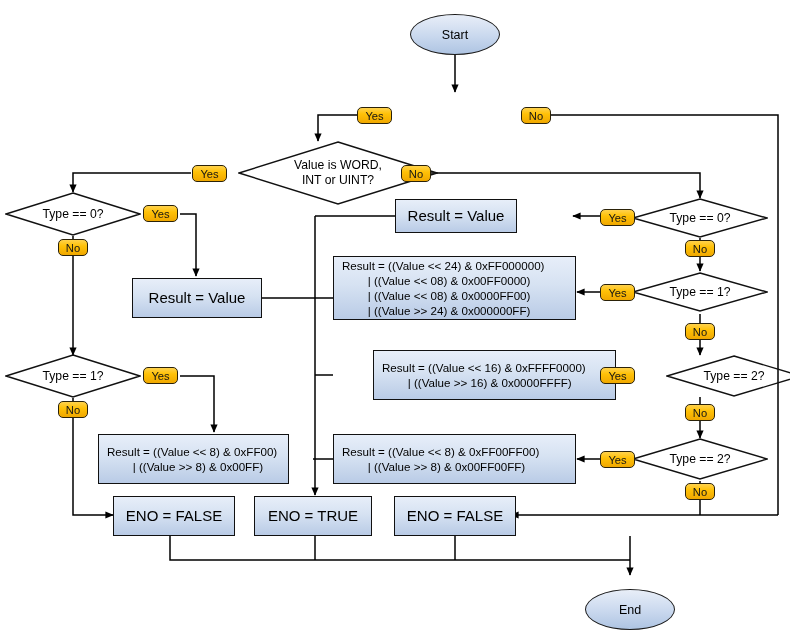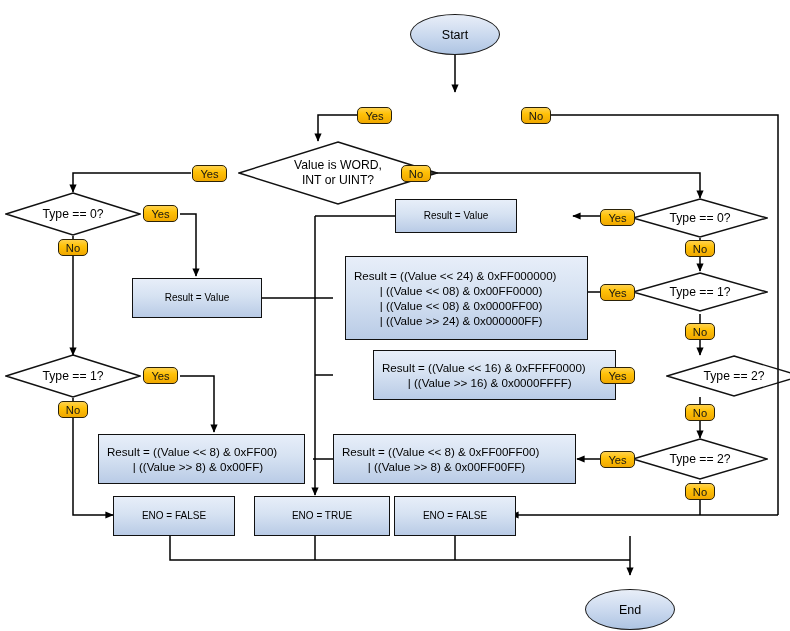--- a/index.html
+++ b/index.html
@@ -10,21 +10,21 @@
   .node{position:absolute;box-sizing:border-box;display:flex;align-items:center;justify-content:center;text-align:center;color:#000;}
 
   
   .term{border:1.4px solid #1a1a1a;border-radius:50%;
         background:linear-gradient(180deg,#e8eef8 0%,#c9d8ee 55%,#aec4e2 100%);
         font-size:12.5px;}
 
   
   .proc{border:1.4px solid #111;
         background:linear-gradient(180deg,#e7eef9 0%,#d6e2f2 45%,#b9cbe6 100%);
-        font-size:10px;line-height:15.4px;white-space:pre;}
+        font-size:15px;line-height:15.4px;white-space:pre;}
   .proc.mono-ish{font-size:11.6px;line-height:15.2px;}
   .proc .txt{display:block;width:100%;padding:0 8px;box-sizing:border-box;text-align:left;}
   .proc.ctr .txt{text-align:center;padding:0;}
 
   
   .dec{background:transparent;}
   .dec .dlabel{position:relative;z-index:2;font-size:12.2px;line-height:14.6px;white-space:pre;}
   .dec svg{position:absolute;left:0;top:0;}
 
   
@@ -127,21 +127,21 @@
 
   <div class="node dec" style="left:5px;top:354px;width:136px;height:44px;">
     <svg width="136" height="44">
       <polygon points="68,1 135,22 68,43 1,22" fill="url(#g1)" stroke="#111" stroke-width="1.4"></polygon>
     </svg>
     <span class="dlabel">Type == 1?</span>
   </div>
   <div class="badge" style="left:143px;top:367px;width:35px;">Yes</div>
   <div class="badge" style="left:58px;top:401px;width:30px;">No</div>
 
-  <div class="node proc mono-ish" style="left:98px;top:434px;width:207px;height:50px;">
+  <div class="node proc mono-ish" style="left:98px;top:434px;width:191px;height:50px;">
     <span class="txt">Result = ((Value &lt;&lt; 8) &amp; 0xFF00)
         | ((Value &gt;&gt; 8) &amp; 0x00FF)</span>
   </div>
 
   <div class="node dec" style="left:632px;top:198px;width:136px;height:40px;">
     <svg width="136" height="40">
       <polygon points="68,1 135,20 68,39 1,20" fill="url(#g1)" stroke="#111" stroke-width="1.4"></polygon>
     </svg>
     <span class="dlabel">Type == 0?</span>
   </div>
@@ -172,42 +172,42 @@
     </svg>
     <span class="dlabel">Type == 2?</span>
   </div>
   <div class="badge" style="left:600px;top:451px;width:35px;">Yes</div>
   <div class="badge" style="left:685px;top:483px;width:30px;">No</div>
 
   <div class="node proc ctr" style="left:395px;top:199px;width:122px;height:34px;">
     <span class="txt">Result = Value</span>
   </div>
 
-  <div class="node proc mono-ish" style="left:345px;top:256px;width:243px;height:84px;">
+  <div class="node proc mono-ish" style="left:333px;top:256px;width:243px;height:64px;">
     <span class="txt">Result = ((Value &lt;&lt; 24) &amp; 0xFF000000)
         | ((Value &lt;&lt; 08) &amp; 0x00FF0000)
         | ((Value &lt;&lt; 08) &amp; 0x0000FF00)
         | ((Value &gt;&gt; 24) &amp; 0x000000FF)</span>
   </div>
 
   <div class="node proc mono-ish" style="left:333px;top:350px;width:243px;height:50px;margin-left:40px;">
     <span class="txt">Result = ((Value &lt;&lt; 16) &amp; 0xFFFF0000)
         | ((Value &gt;&gt; 16) &amp; 0x0000FFFF)</span>
   </div>
 
   <div class="node proc mono-ish" style="left:333px;top:434px;width:243px;height:50px;">
     <span class="txt">Result = ((Value &lt;&lt; 8) &amp; 0xFF00FF00)
         | ((Value &gt;&gt; 8) &amp; 0x00FF00FF)</span>
   </div>
 
   <div class="node proc ctr" style="left:113px;top:496px;width:122px;height:40px;">
     <span class="txt">ENO = FALSE</span>
   </div>
 
-  <div class="node proc ctr" style="left:254px;top:496px;width:136px;height:40px;">
+  <div class="node proc ctr" style="left:254px;top:496px;width:118px;height:40px;">
     <span class="txt">ENO = TRUE</span>
   </div>
 
   <div class="node proc ctr" style="left:394px;top:496px;width:122px;height:40px;">
     <span class="txt">ENO = FALSE</span>
   </div>
 
   <div class="node term" style="left:585px;top:589px;width:90px;height:41px;">
     <span>End</span>
   </div>

